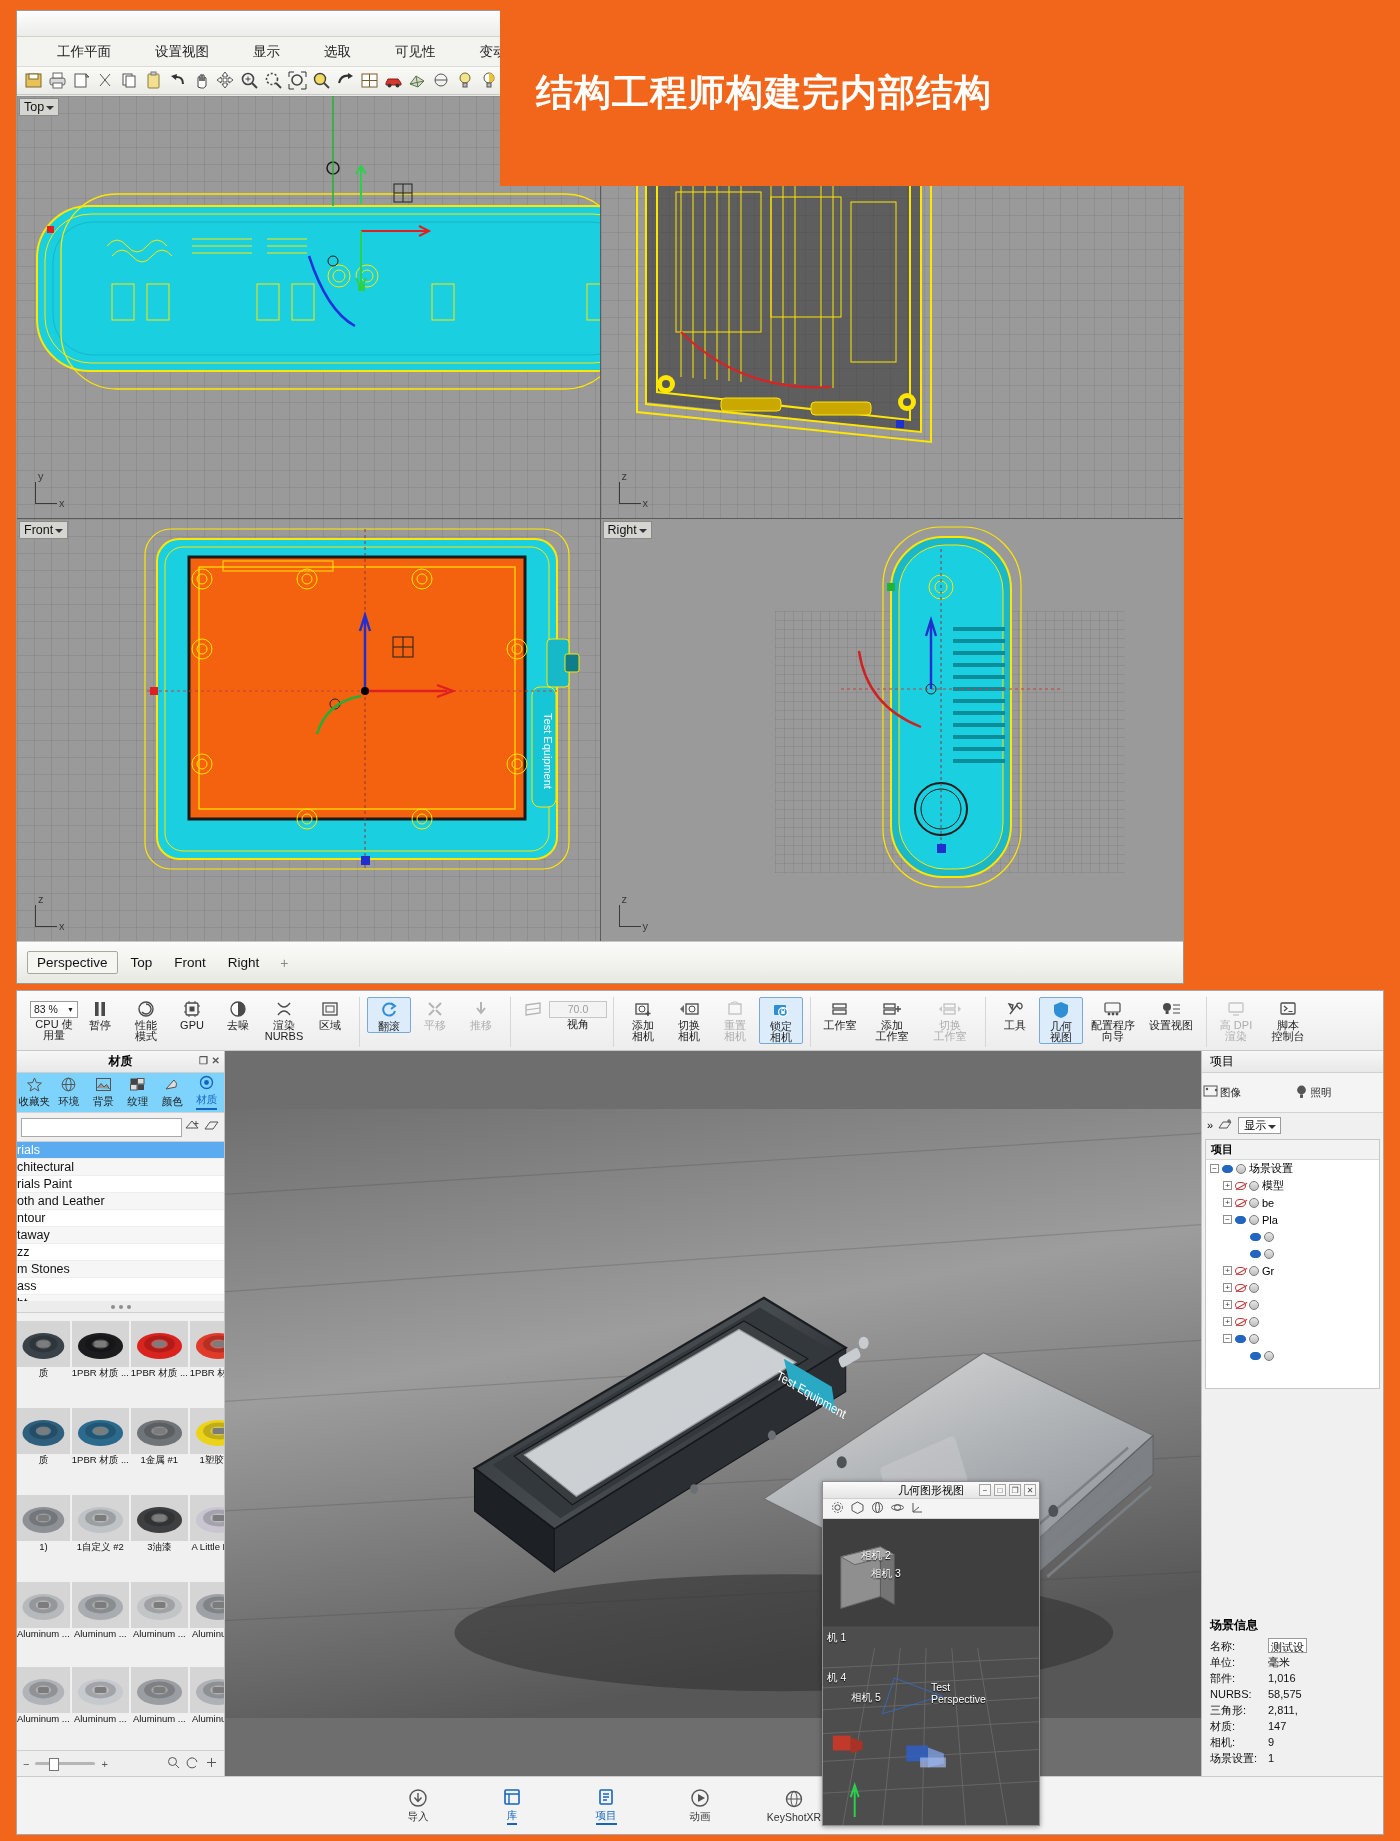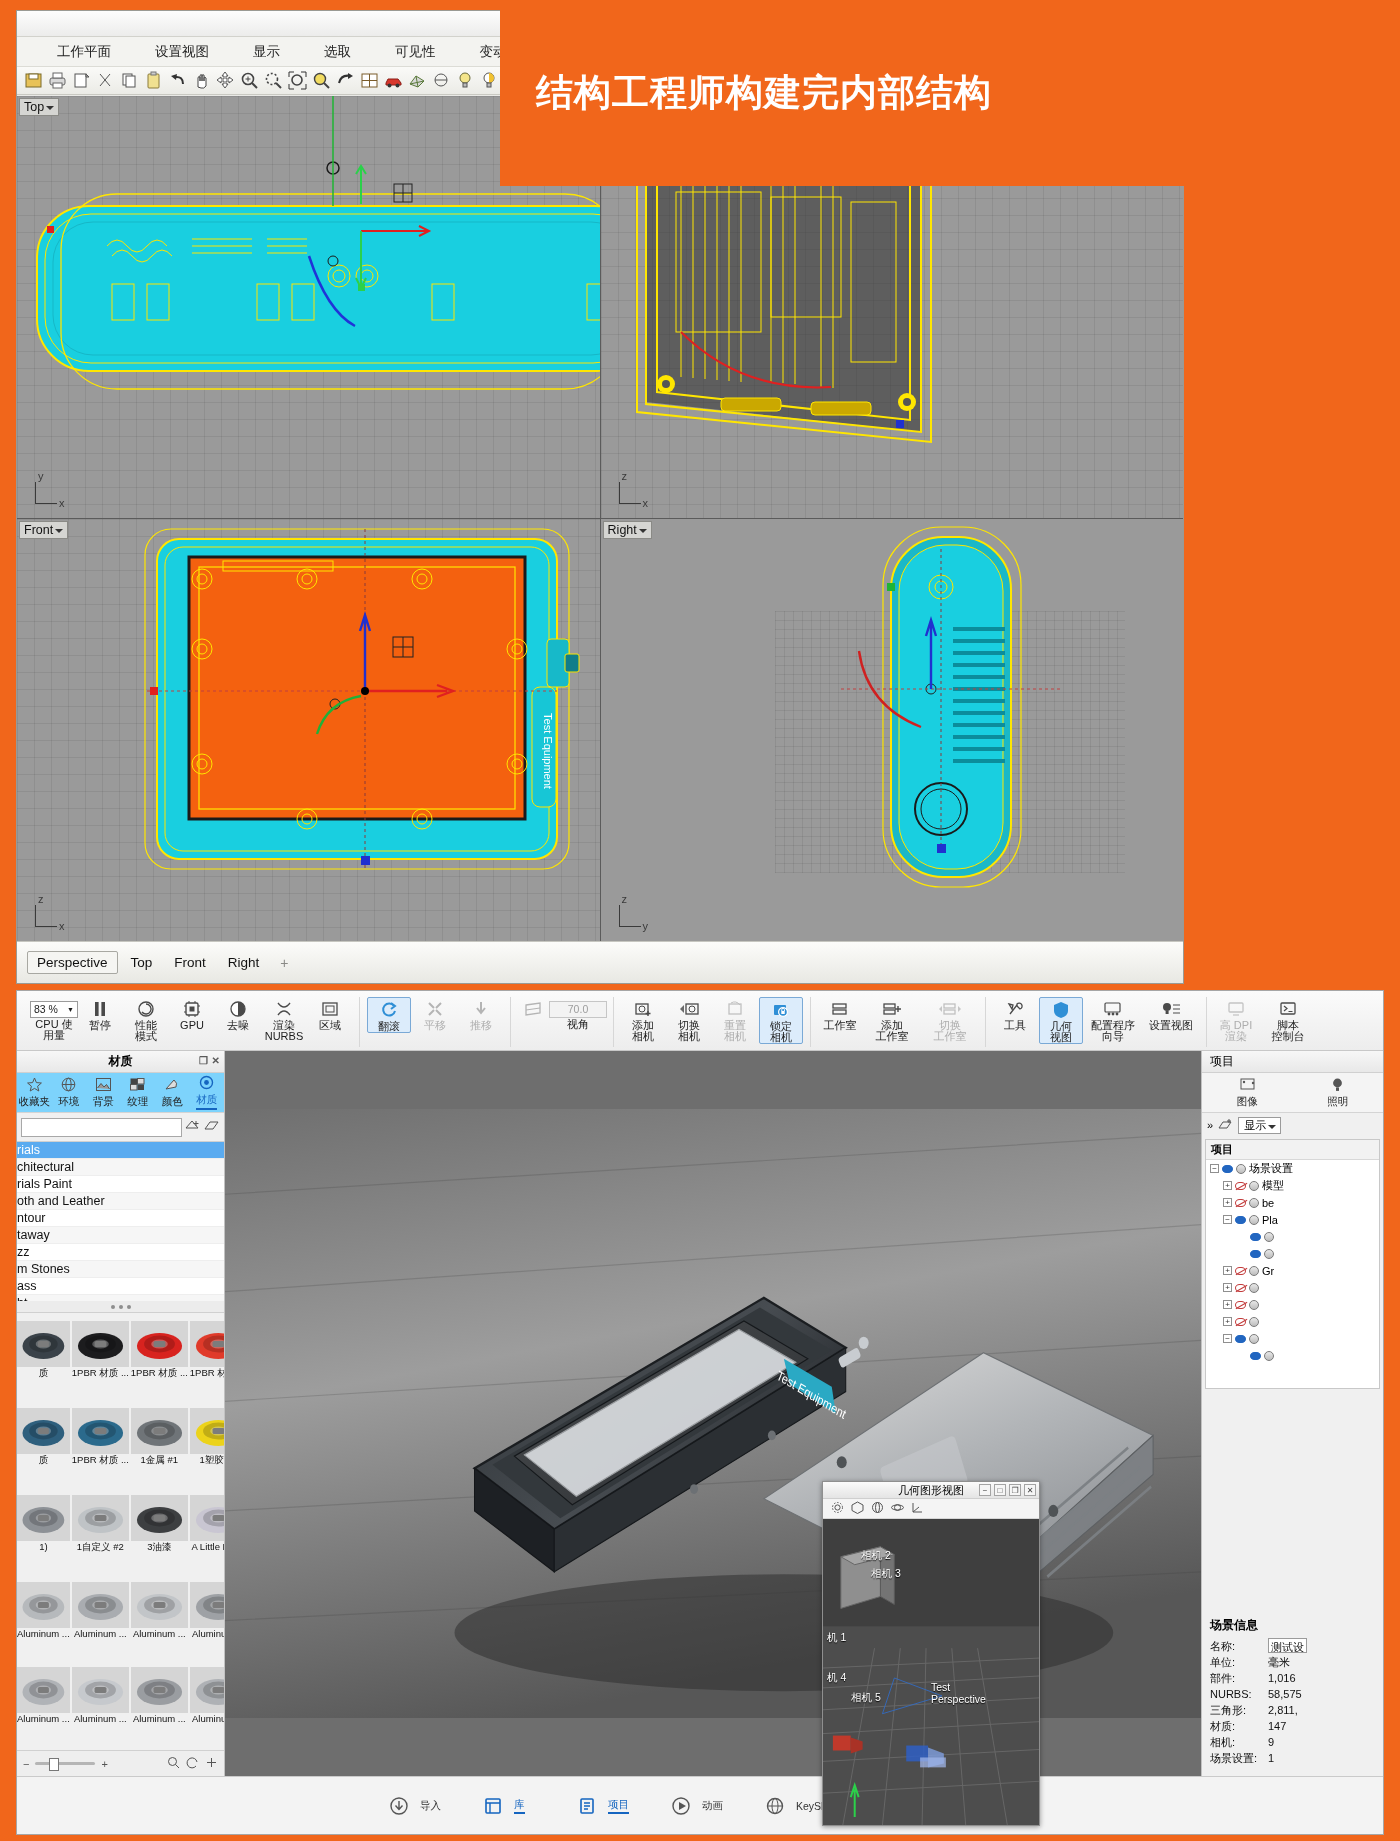--- a/index.html
+++ b/index.html
@@ -129,21 +129,21 @@
 
   
   #ks-render{ position:absolute; left:208px; right:182px; top:0; bottom:0; background:#6e6e6e; overflow:hidden;}
   #render-img{ position:absolute; left:0; right:0; top:58px; bottom:58px; background:#8c8c8c;}
 
   
   #proj-panel{ position:absolute; right:0; top:0; width:182px; bottom:0; background:#f0f0f0; border-left:1px solid #c2c2c2;}
   #proj-head{ height:22px; background:linear-gradient(#f7f7f7,#e8e8e8); border-bottom:1px solid #d0d0d0;
     display:flex; align-items:center; padding-left:8px; font-size:12px;}
   #proj-tabs{ height:40px; display:flex; align-items:center; border-bottom:1px solid #d4d4d4; background:#f4f4f4;}
-  .ptab{ flex:1; display:flex; flex-direction:column; align-items:center; gap:1px; font-size:10.5px; color:#222;}
+  .ptab{ flex:1; display:flex; align-items:center; gap:1px; font-size:10.5px; color:#222;}
   #proj-ctl{ height:24px; display:flex; align-items:center; gap:5px; padding:0 5px; font-size:11px;}
   #proj-ctl .dd{ border:1px solid #9b9b9b; background:#fff; height:17px; padding:0 14px 0 5px; position:relative; font-size:11px;
      display:flex; align-items:center;}
   #proj-ctl .dd:after{ content:""; position:absolute; right:4px; top:7px; border-left:4px solid transparent;
      border-right:4px solid transparent; border-top:4px solid #333;}
   #proj-tree{ background:#fff; border:1px solid #c8c8c8; margin:2px 3px; height:250px; overflow:hidden; font-size:11px;}
   #proj-tree .th{ background:#f2f2f2; border-bottom:1px solid #d8d8d8; padding:2px 5px; font-weight:bold;}
   .trow{ display:flex; align-items:center; gap:3px; height:17px; padding-left:3px; white-space:nowrap; overflow:hidden;}
   .trow .ind{ display:inline-block;}
   .exp{ width:9px; height:9px; border:1px solid #8f8f8f; font-size:8px; line-height:7px; text-align:center; color:#333; background:#fff;}
@@ -169,21 +169,21 @@
   #geo-title .btns{ position:absolute; right:3px; top:2px; display:flex; gap:3px;}
   #geo-title .btns span{ width:12px; height:12px; border:1px solid #a4a4a4; background:#f6f6f6; font-size:8px;
     display:flex; align-items:center; justify-content:center; color:#444;}
   #geo-tools{ height:20px; background:#f4f4f4; border-bottom:1px solid #d6d6d6; display:flex; align-items:center; gap:7px; padding-left:8px;}
   #geo-canvas{ position:absolute; left:0; right:0; top:37px; bottom:0; background:#4b4b4b; overflow:hidden;}
   .cam-lbl{ position:absolute; color:#fff; font-size:10.5px; white-space:nowrap; text-shadow:0 1px 1px #000;}
 
   
   #ks-bottom{ position:absolute; left:0; right:0; bottom:0; height:58px; background:#f3f3f3; border-top:1px solid #cacaca;
     display:flex; align-items:center; justify-content:center; gap:36px; z-index:30;}
-  .kb{ display:flex; flex-direction:row; align-items:center; gap:11px; font-size:10.5px; color:#333; width:58px;}
+  .kb{ display:flex; flex-direction:column; align-items:center; gap:2px; font-size:10.5px; color:#333; width:58px;}
   .kb.active{ color:#1565c0;}
   .kb.active .kb-lbl{ border-bottom:2px solid #1565c0;}
   .kb.dim{ color:#b8b8b8;}
   .kb-ico{ height:20px; display:flex; align-items:center;}
 </style>
 </head>
 <body>
 
 <div id="rhino">
 

